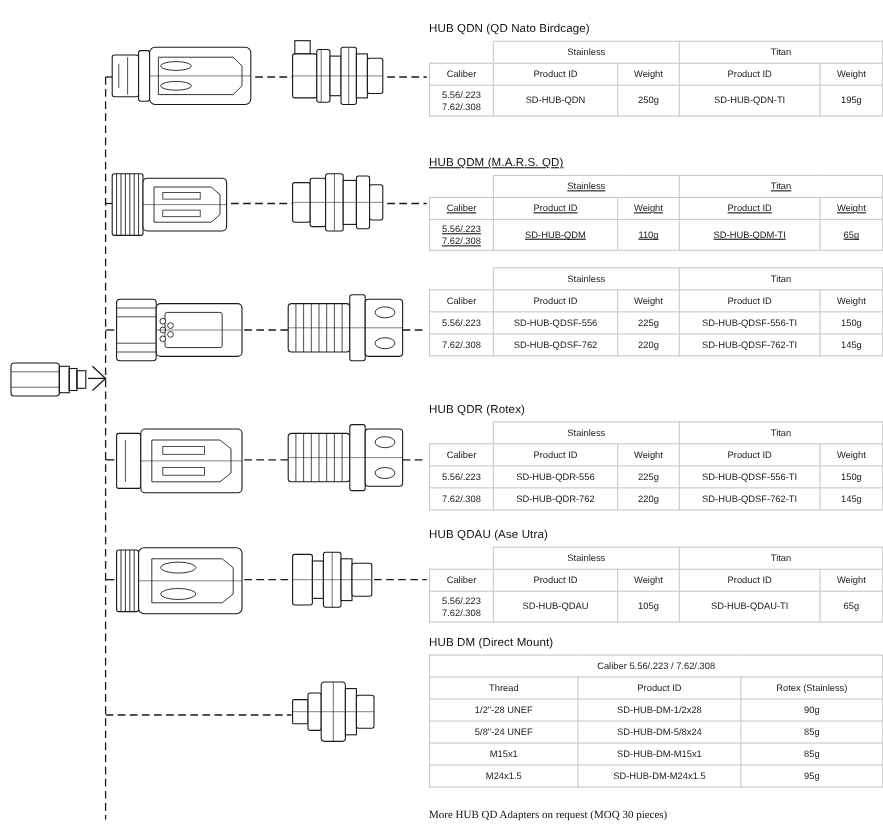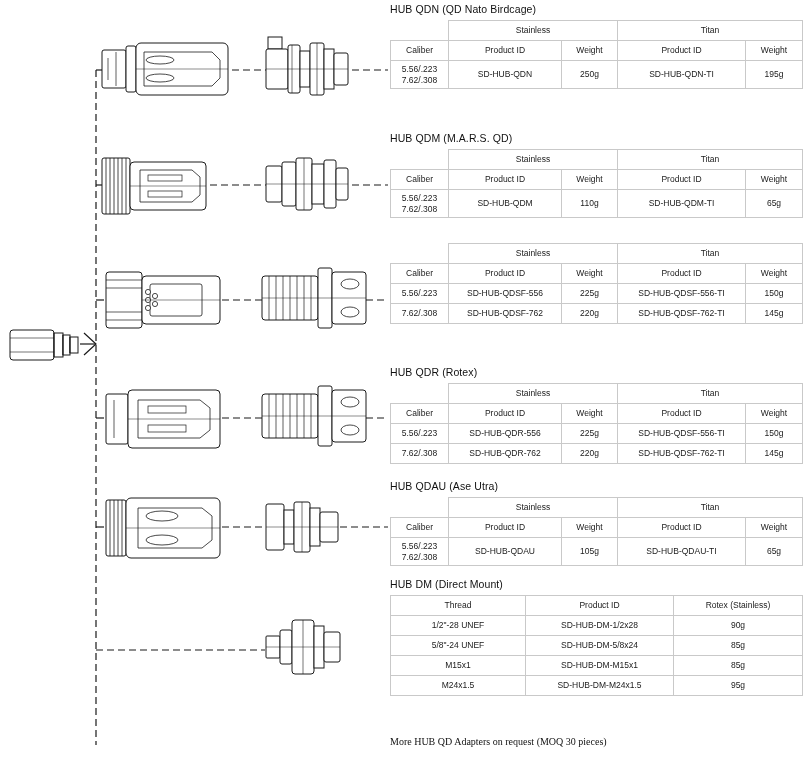--- a/index.html
+++ b/index.html
@@ -122,21 +122,21 @@
         <rect x="38" y="18" width="10" height="36"></rect>
         <rect x="48" y="10" width="14" height="52" rx="2"></rect>
         <rect x="62" y="16" width="10" height="40"></rect>
         <rect x="72" y="20" width="14" height="32" rx="2"></rect>
         <line x1="4" y1="36" x2="86" y2="36" stroke-width="0.5"></line>
         <line x1="30" y1="12" x2="30" y2="60" stroke-width="0.6"></line>
         <line x1="55" y1="10" x2="55" y2="62" stroke-width="0.6"></line>
       </g>
     </svg>
   </div>
-  <div class="section" style="left:390px;top:3px;">
+  <div class="section" style="left:390px;top:20px;">
     <div class="sec-title">HUB QDN (QD Nato Birdcage)</div>
     <table class="spec">
       <colgroup>
           <col style="width:58px">
           <col style="width:113px">
           <col style="width:56px">
           <col style="width:128px">
           <col style="width:57px">
         </colgroup>
       <tbody>
@@ -193,21 +193,21 @@
         <rect x="20" y="10" width="14" height="44" rx="2"></rect>
         <rect x="34" y="6" width="16" height="52" rx="2"></rect>
         <rect x="50" y="12" width="12" height="40"></rect>
         <rect x="62" y="8" width="12" height="48" rx="2"></rect>
         <rect x="74" y="16" width="12" height="32" rx="2"></rect>
         <line x1="4" y1="32" x2="86" y2="32" stroke-width="0.5"></line>
         <line x1="42" y1="6" x2="42" y2="58" stroke-width="0.6"></line>
       </g>
     </svg>
   </div>
-  <div class="section" style="left:390px;top:132px;">
+  <div class="section" style="left:390px;top:142px;text-decoration:underline;">
     <div class="sec-title">HUB QDM (M.A.R.S. QD)</div>
     <table class="spec">
       <colgroup>
           <col style="width:58px">
           <col style="width:113px">
           <col style="width:56px">
           <col style="width:128px">
           <col style="width:57px">
         </colgroup>
       <tbody>
@@ -477,20 +477,23 @@
   </div>
   <div class="section" style="left:390px;top:578px;">
     <div class="sec-title">HUB DM (Direct Mount)</div>
     <table class="spec">
       <colgroup>
           <col style="width:135px">
           <col style="width:148px">
           <col style="width:129px">
         </colgroup>
       <tbody>
+          <tr>
+        <td colspan="3">Caliber 5.56/.223 / 7.62/.308</td>
+      </tr>
       <tr>
         <td>Thread</td>
         <td>Product ID</td>
         <td>Rotex (Stainless)</td>
       </tr>
       <tr>
         <td>1/2"-28 UNEF</td>
         <td>SD-HUB-DM-1/2x28</td>
         <td>90g</td>
       </tr>

